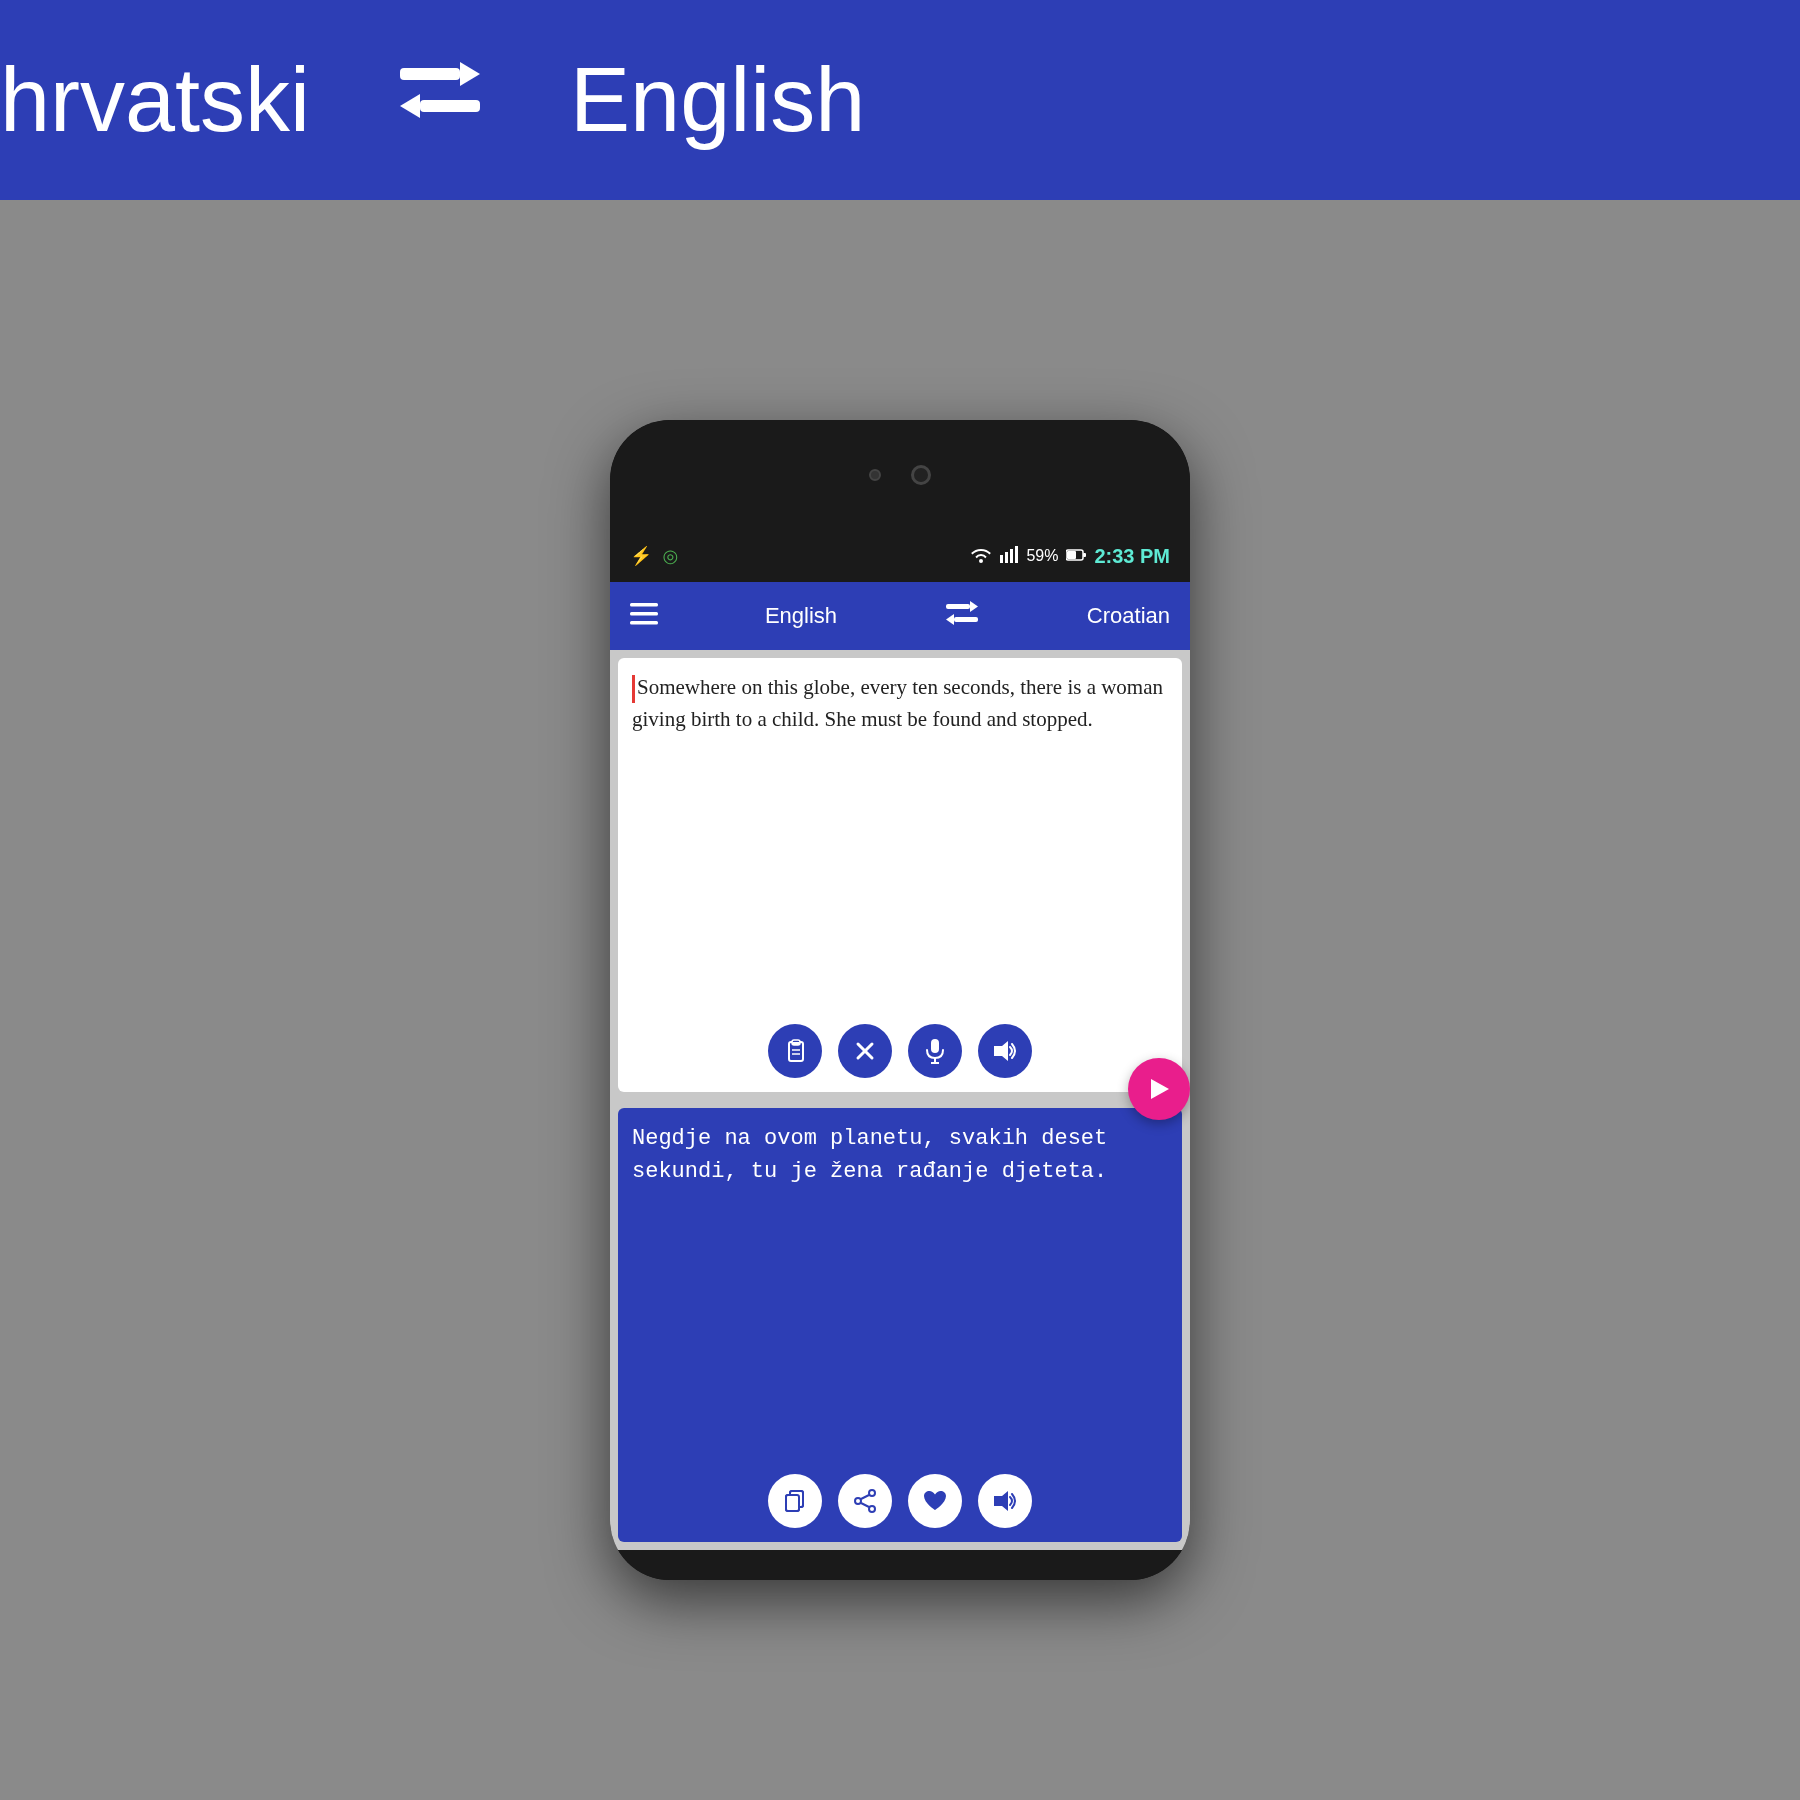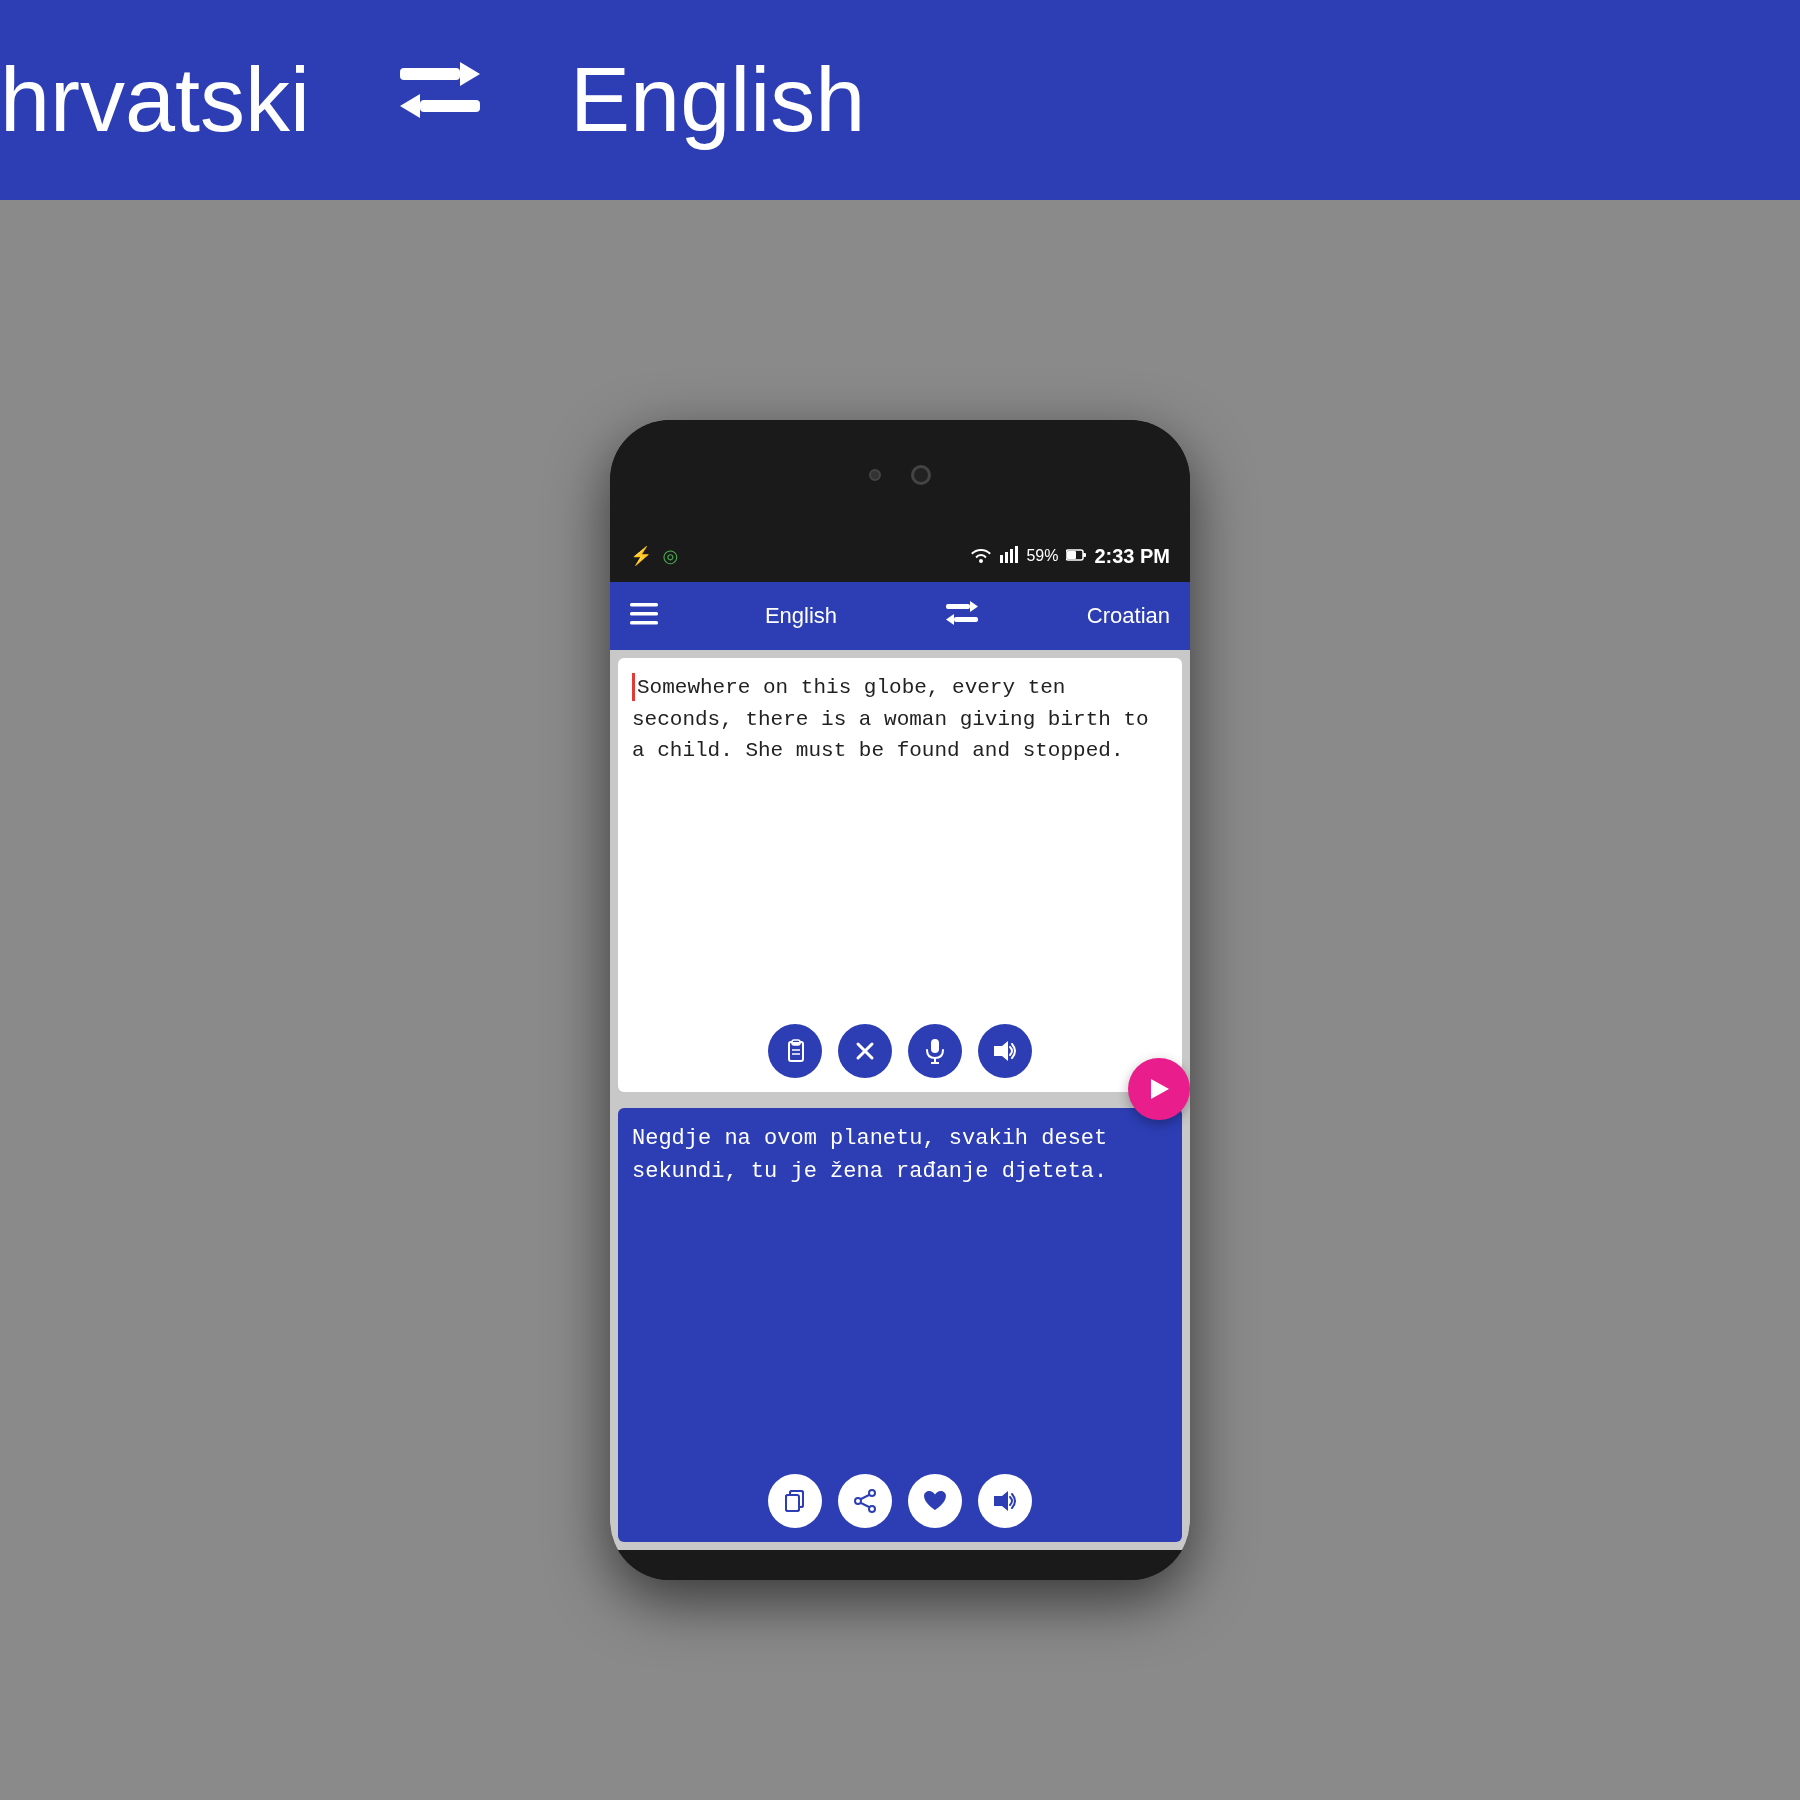--- a/index.html
+++ b/index.html
@@ -108,21 +108,21 @@
     }
     .status-right {
       display: flex;
       align-items: center;
       gap: 8px;
       color: white;
       font-size: 18px;
     }
     .status-time {
       font-size: 20px;
-      color: #ffffff;
+      color: #5eead4;
       font-weight: 600;
     }
 
     
     .app-screen {
       width: 100%;
       flex: 1;
       display: flex;
       flex-direction: column;
       background: #c8c8c8;
@@ -161,21 +161,21 @@
       flex: 1.2;
       display: flex;
       flex-direction: column;
       position: relative;
       min-height: 0;
     }
     .input-text {
       padding: 14px 14px 10px 14px;
       font-size: 21px;
       color: #222;
-      font-family: Liberation Mono, monospace;
+      font-family: Liberation Serif, serif;
       line-height: 1.5;
       flex: 1;
     }
     .cursor-line {
       width: 3px;
       height: 28px;
       background: #e53935;
       display: inline-block;
       vertical-align: middle;
       margin-right: 2px;

